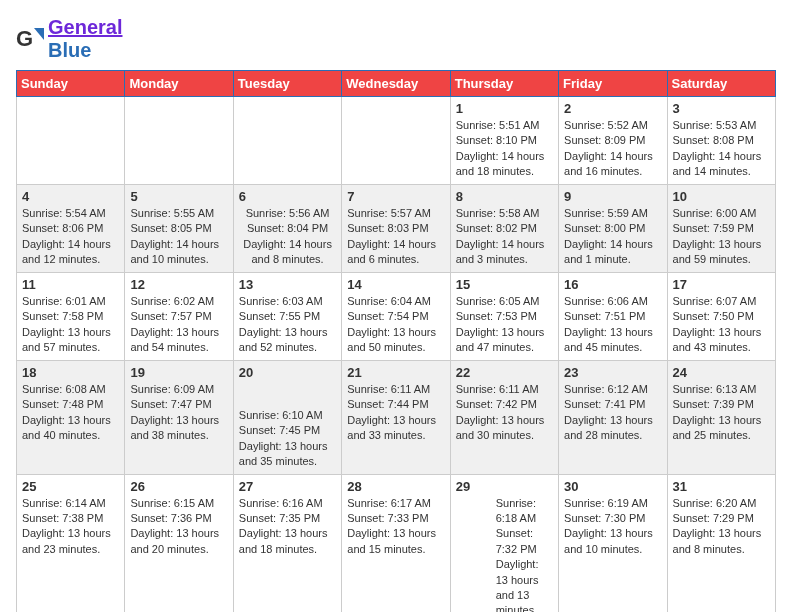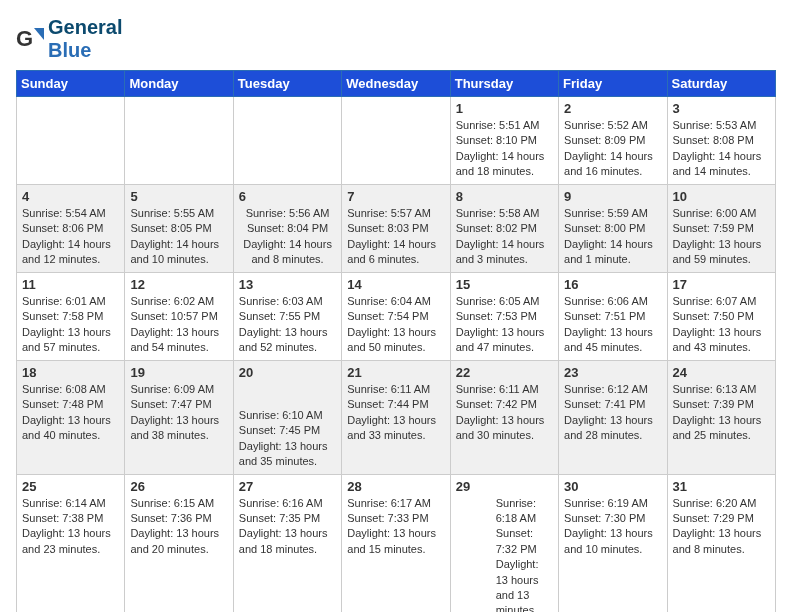--- a/index.html
+++ b/index.html
@@ -38,21 +38,21 @@
       font-size: 16px;
       color: #333;
       font-weight: bold;
     }
     .calendar {
       width: 100%;
       border-collapse: collapse;
       table-layout: fixed;
     }
     .calendar th {
-      background: #1d4ed8;
+      background: #ef4444;
       color: #fff;
       font-size: 13px;
       font-weight: bold;
       padding: 5px 4px;
       text-align: left;
       border: 1px solid #2a6db5;
     }
     .calendar td {
       border: 1px solid #ccc;
       vertical-align: top;
@@ -87,21 +87,21 @@
   <div class="logo">
     <div class="logo-row">
       <svg width="30" height="30" viewBox="0 0 30 30">
         <rect x="0" y="0" width="30" height="30" fill="none"></rect>
 
         <text x="0" y="22" font-size="22" font-weight="bold" fill="#333" font-family="Arial">G</text>
 
         <polygon points="18,4 28,4 28,16" fill="#2a6db5"></polygon>
       </svg>
       <div>
-        <span style="font-size:20px;font-weight:bold;color:#0c4a6e;">General</span><br>
+        <span style="font-size:20px;font-weight:bold;color:#6d28d9;text-decoration:underline;">General</span><br>
         <span style="font-size:20px;font-weight:bold;color:#2a6db5;">Blue</span>
       </div>
     </div>
   </div>
   <div class="title-section">
     <div class="month-title"></div>
     <div class="location-title"></div>
   </div>
 </div>
 
@@ -200,21 +200,21 @@
         <td>
           <span class="day-number">11</span>
           <div class="day-info" style="white-space: pre-line;">Sunrise: 6:01 AM
 Sunset: 7:58 PM
 Daylight: 13 hours
 and 57 minutes.</div>
         </td>
         <td>
           <span class="day-number">12</span>
           <div class="day-info" style="white-space: pre-line;">Sunrise: 6:02 AM
-Sunset: 10:57 PM
+Sunset: 7:57 PM
 Daylight: 13 hours
 and 54 minutes.</div>
         </td>
         <td>
           <span class="day-number">13</span>
           <div class="day-info" style="white-space: pre-line;">Sunrise: 6:03 AM
 Sunset: 7:55 PM
 Daylight: 13 hours
 and 52 minutes.</div>
         </td>

